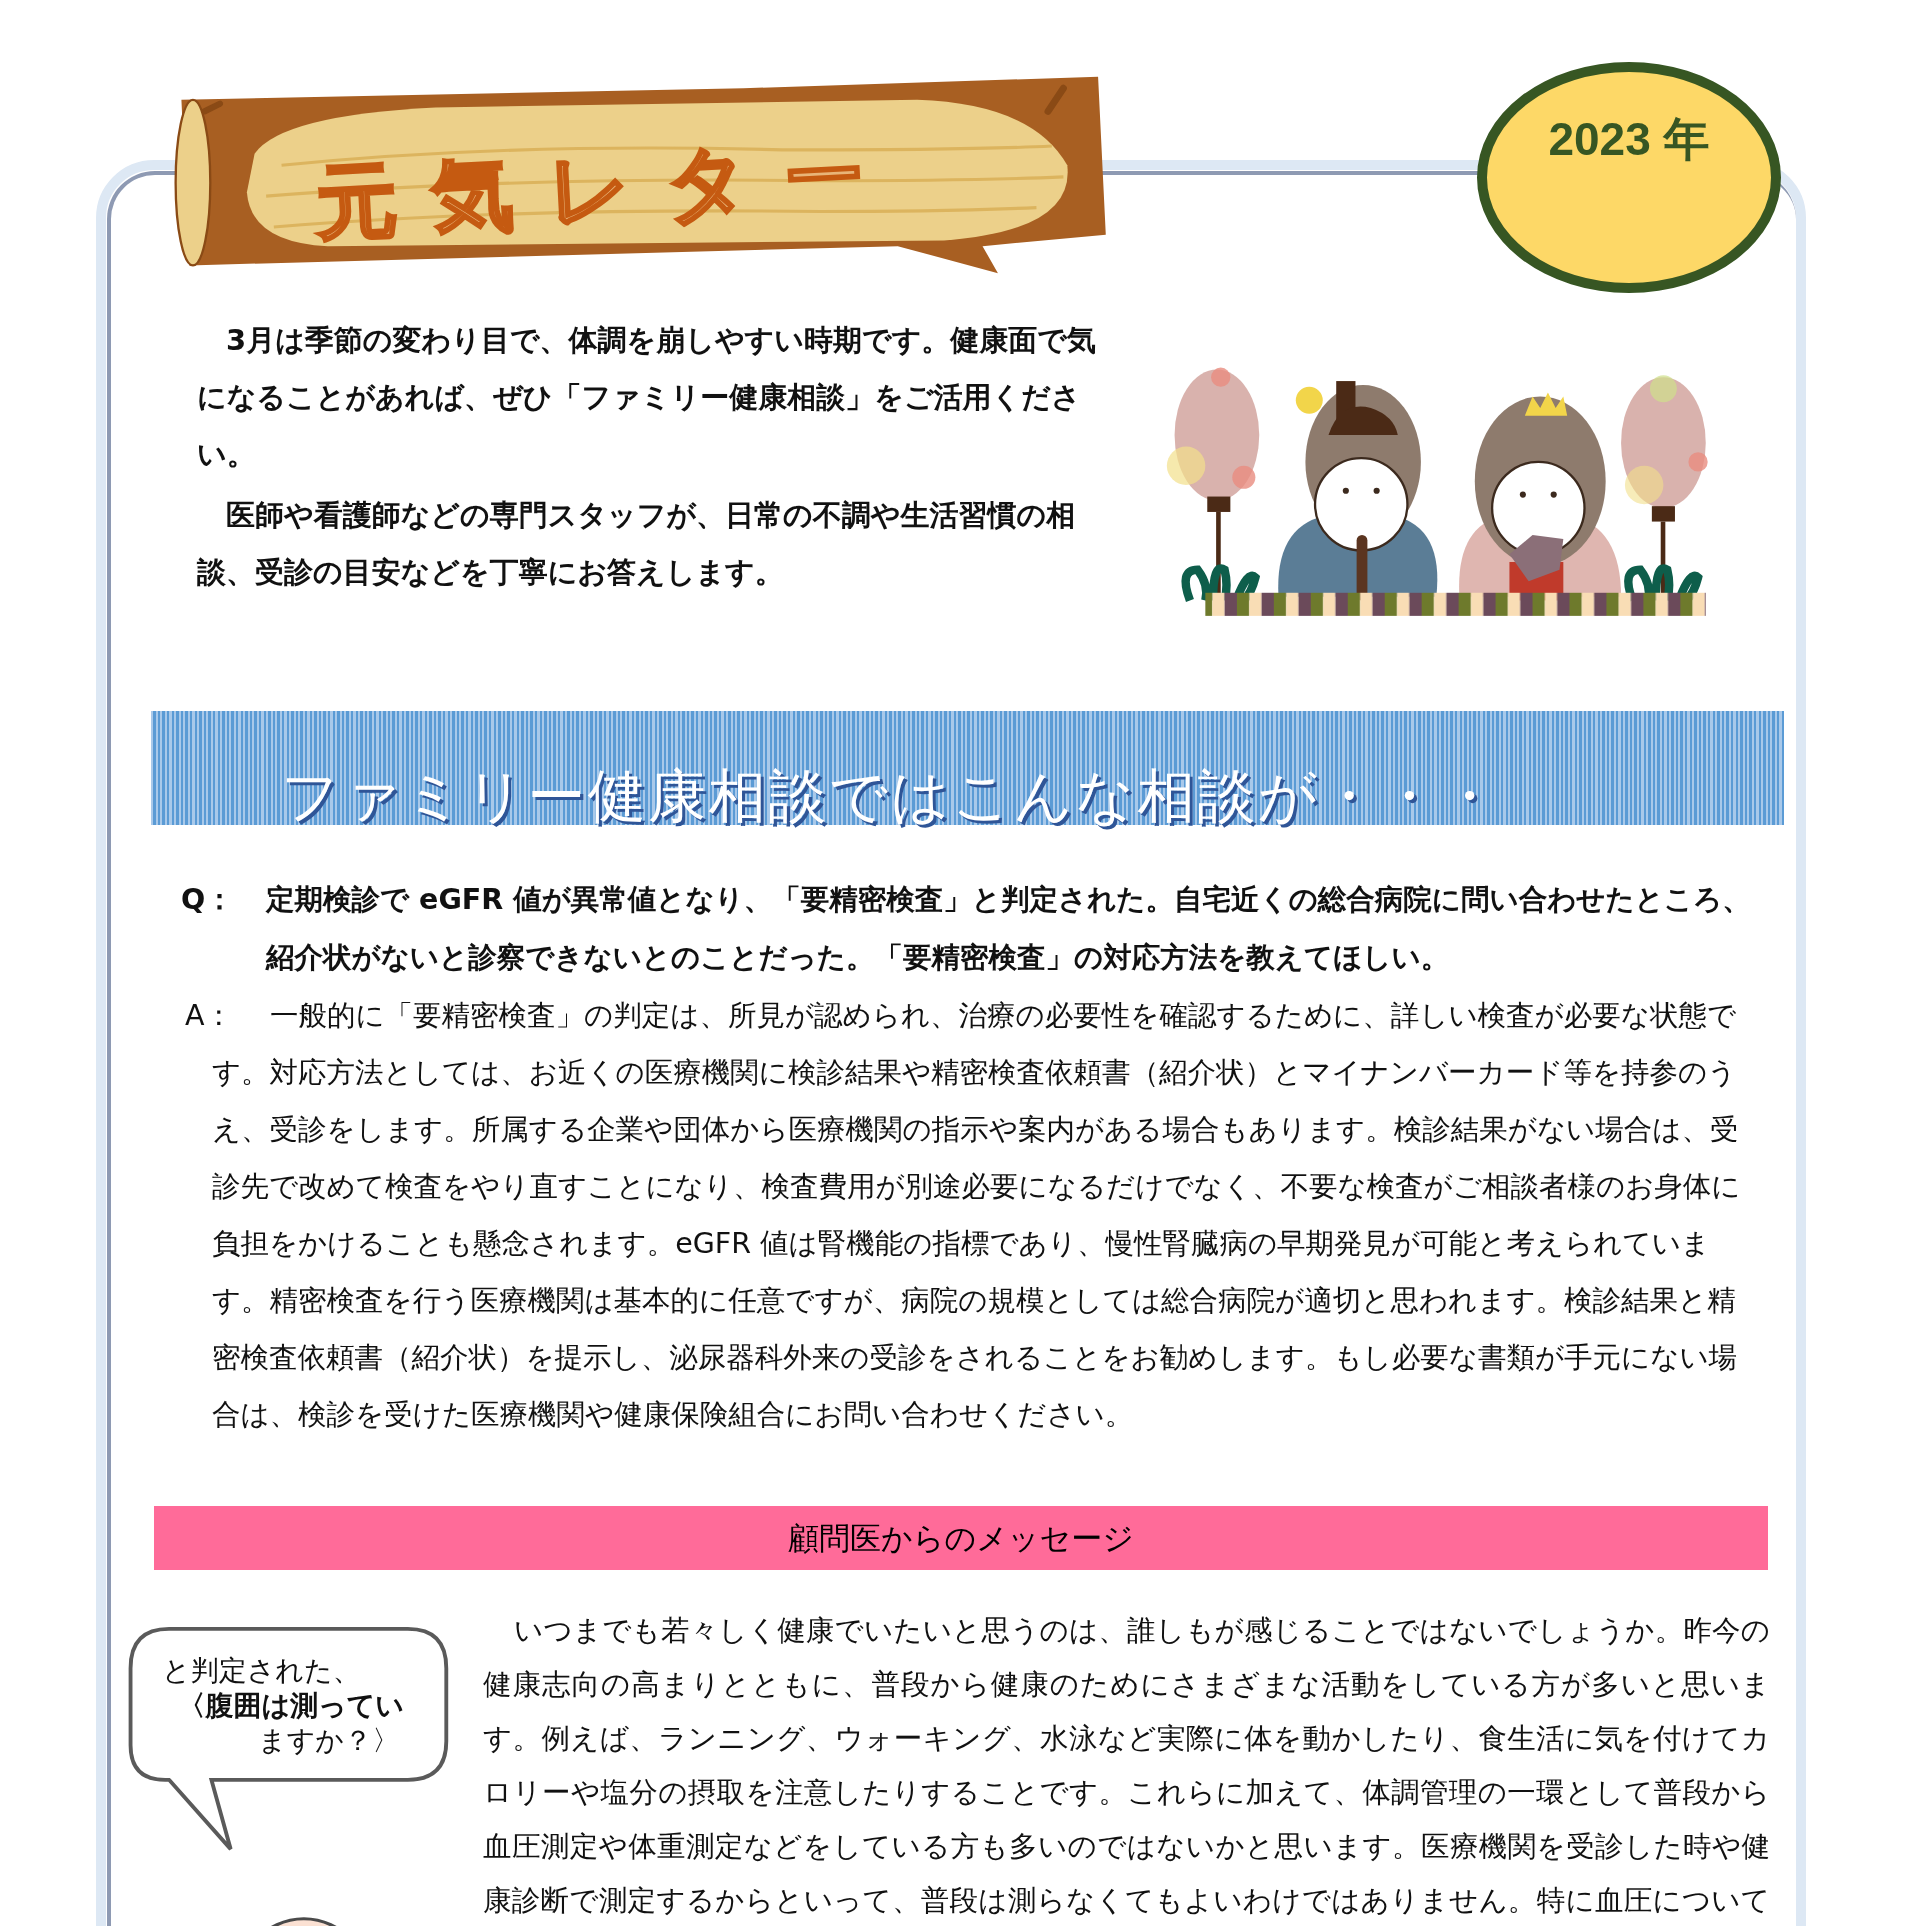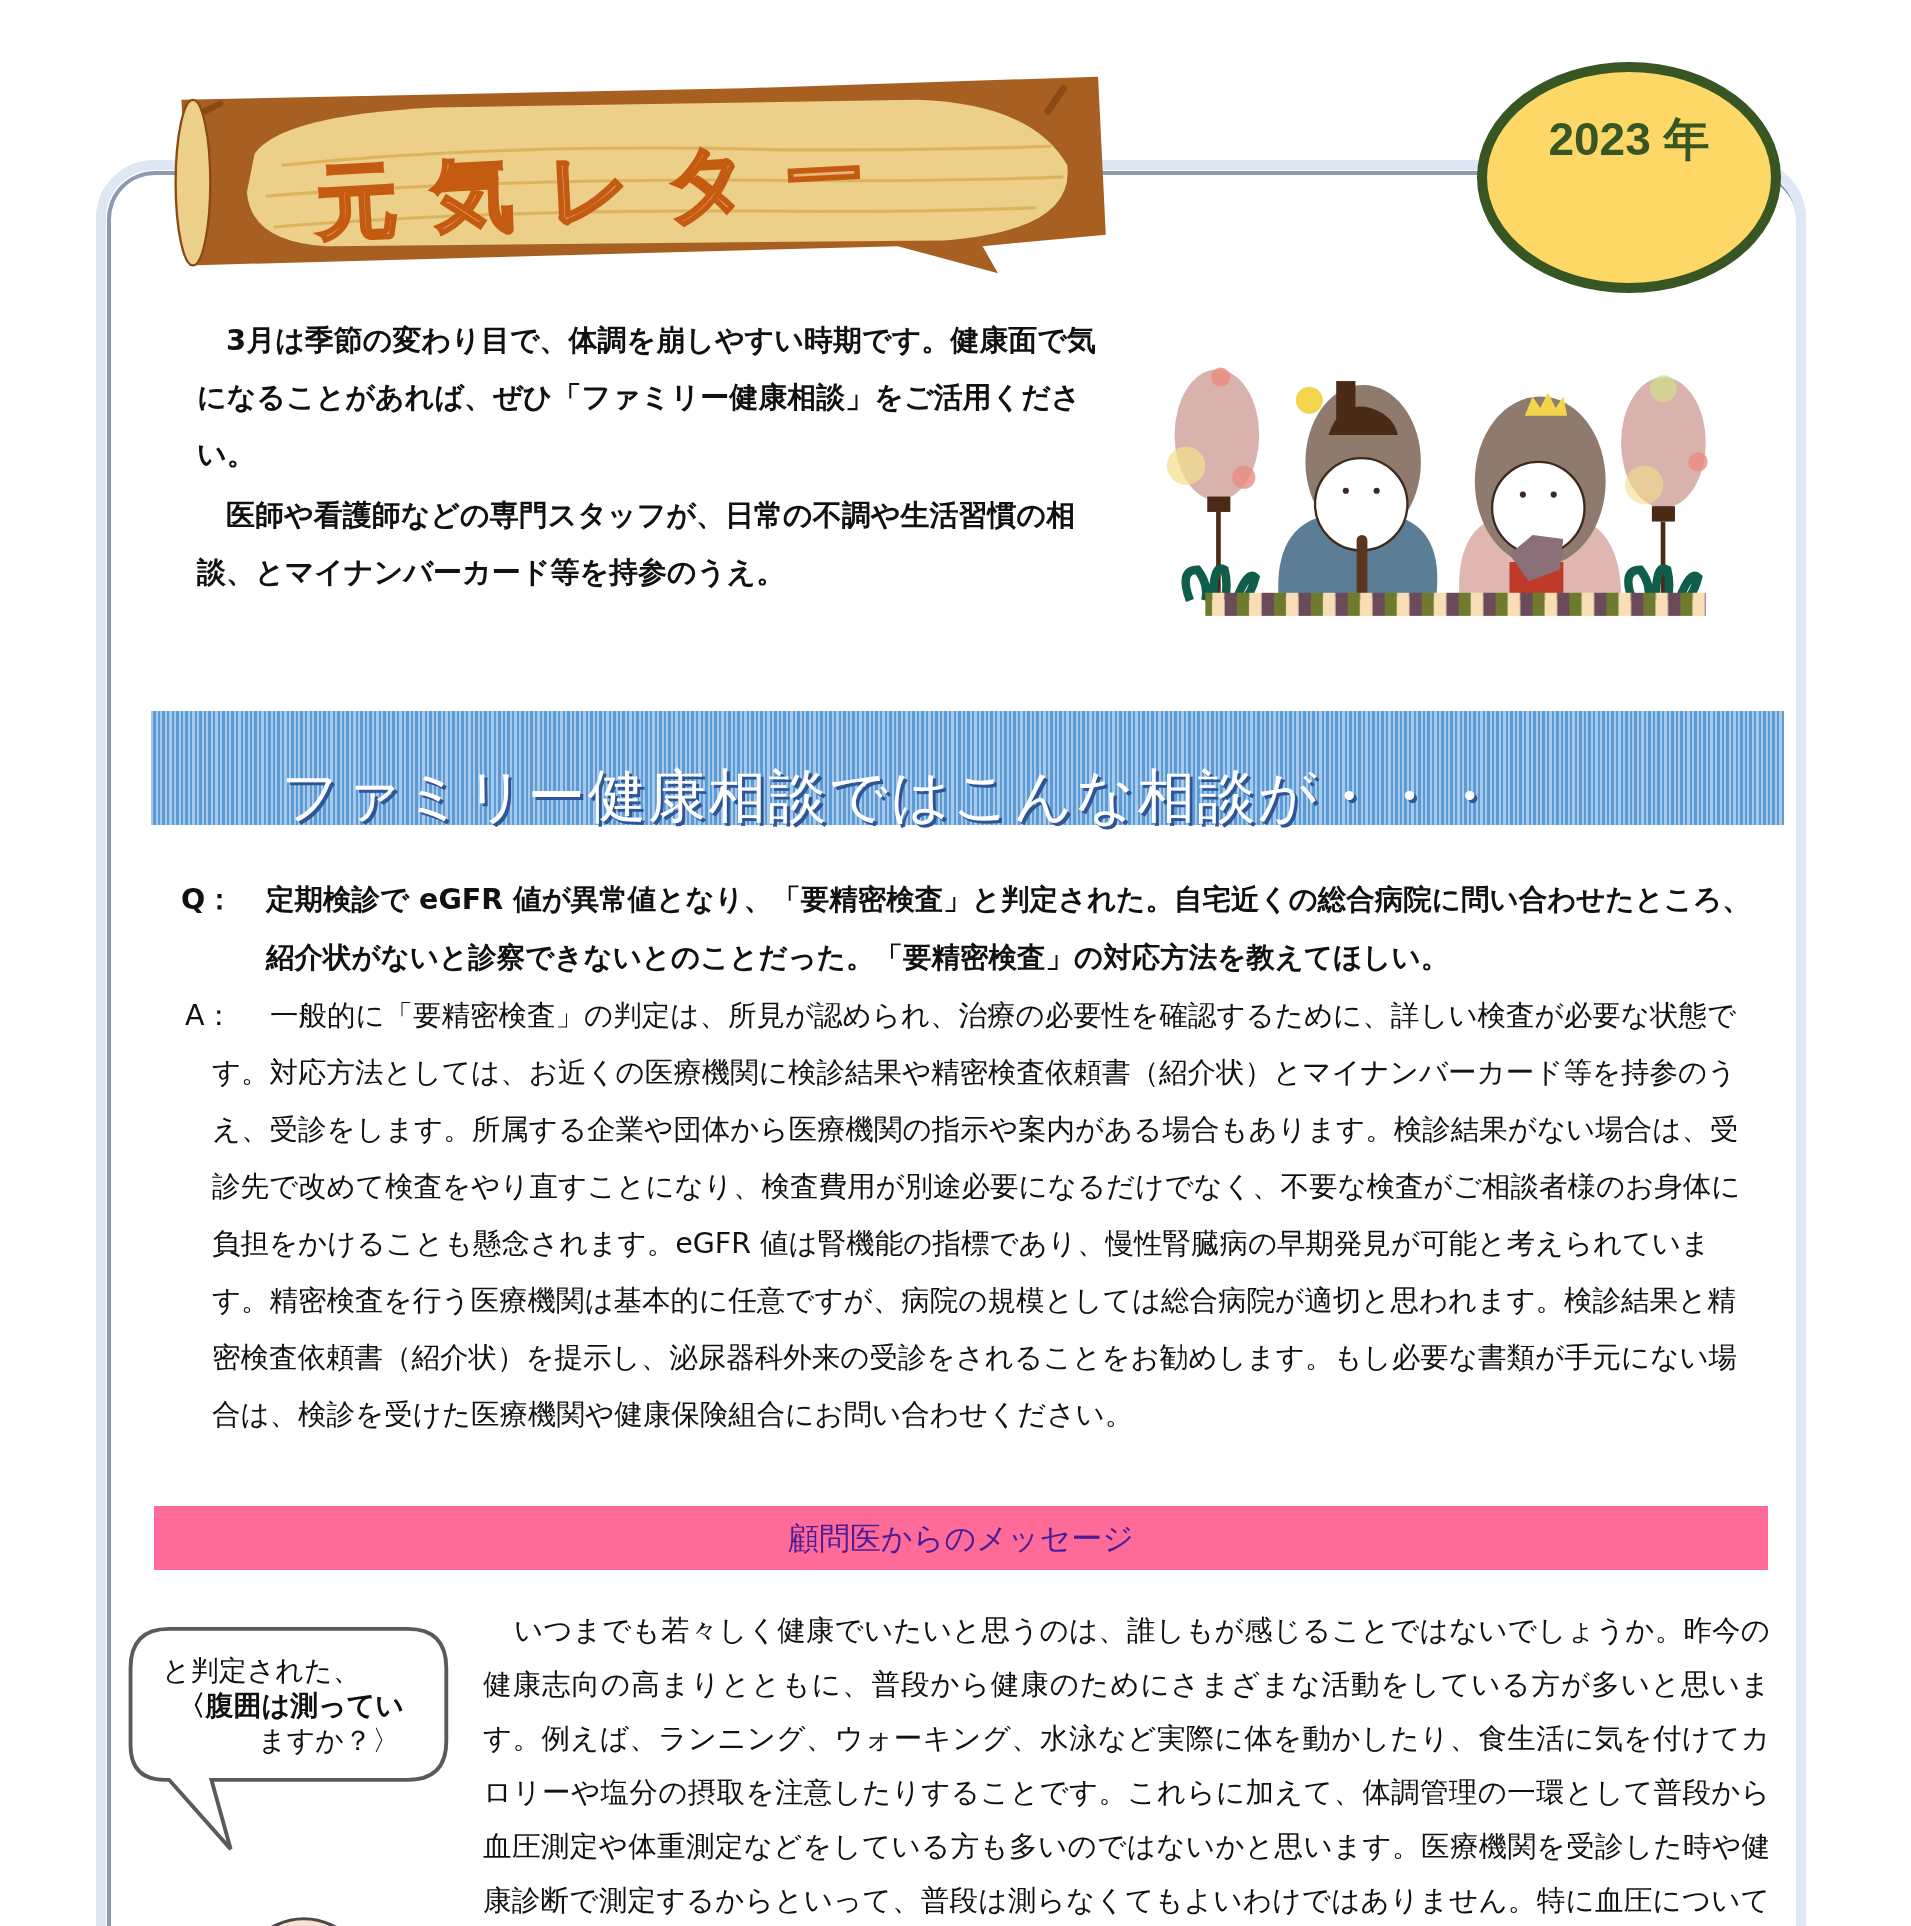--- a/index.html
+++ b/index.html
@@ -52,21 +52,21 @@
   .qa { position:absolute; left:181px; top:871px; width:1579px; font-size:28.5px; }
   .q-row { display:flex; line-height:58px; font-weight:bold; }
   .q-label { width:85px; flex:none; }
   .q-text { flex:1; }
   .a-row { display:flex; line-height:57px; margin-top:0; }
   .a-label { width:85px; flex:none; padding-left:3.9px; }
   .a-text { flex:1; margin-left:-58px; text-indent:58px; }
 
   
   .msg-header { position:absolute; left:154px; top:1506px; width:1614px; height:64px;
-           background:#ff6b99; color:#4c1d95; text-align:center; font-size:31px;
+           background:#ff6b99; color:#000000; text-align:center; font-size:31px;
            line-height:64px; }
 
   
   .bubble { position:absolute; left:119px; top:1618px; width:335px; height:262px; }
   .bubble-text { position:absolute; left:162px; top:1653px; width:277px; font-size:28px;
            line-height:35px; }
   .bubble-text .l2 { padding-left:15.4px;font-weight:bold; }
   .bubble-text .l3 { padding-left:96px; }
 
   .doctor { position:absolute; left:146px; top:1907px; width:308px; height:424px; }
@@ -95,21 +95,21 @@
   </svg>
 </div>
 <div class="log-title">元気レター</div>
 
 <div class="badge">
   <div class="badge-year">2023 年</div>
 </div>
 
 <div class="intro">
   <p class="indent">3月は季節の変わり目で、体調を崩しやすい時期です。健康面で気になることがあれば、ぜひ「ファミリー健康相談」をご活用ください。</p>
-  <p class="indent">医師や看護師などの専門スタッフが、日常の不調や生活習慣の相談、とマイナンバーカード等を持参のうえ。</p>
+  <p class="indent">医師や看護師などの専門スタッフが、日常の不調や生活習慣の相談、受診の目安などを丁寧にお答えします。</p>
 </div>
 
 <div class="hina">
   <svg width="562" height="262" viewBox="0 0 1460 680">
 
     <ellipse cx="140" cy="210" rx="110" ry="170" fill="#d9b2ad"></ellipse>
     <circle cx="60" cy="290" r="50" fill="#f2e08a" opacity="0.7"></circle>
     <circle cx="210" cy="320" r="30" fill="#e98c7f" opacity="0.8"></circle>
     <circle cx="150" cy="60" r="25" fill="#e98c7f" opacity="0.8"></circle>
     <rect x="115" y="370" width="60" height="40" fill="#4b2a16"></rect>

